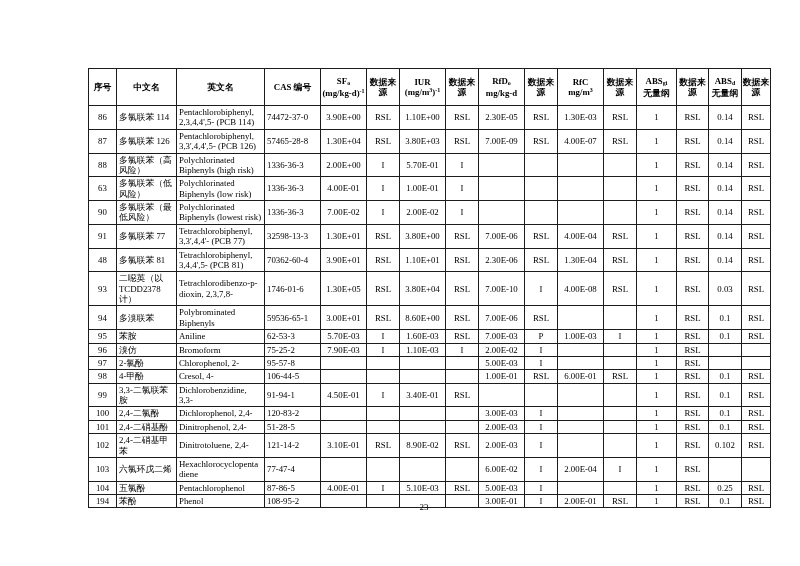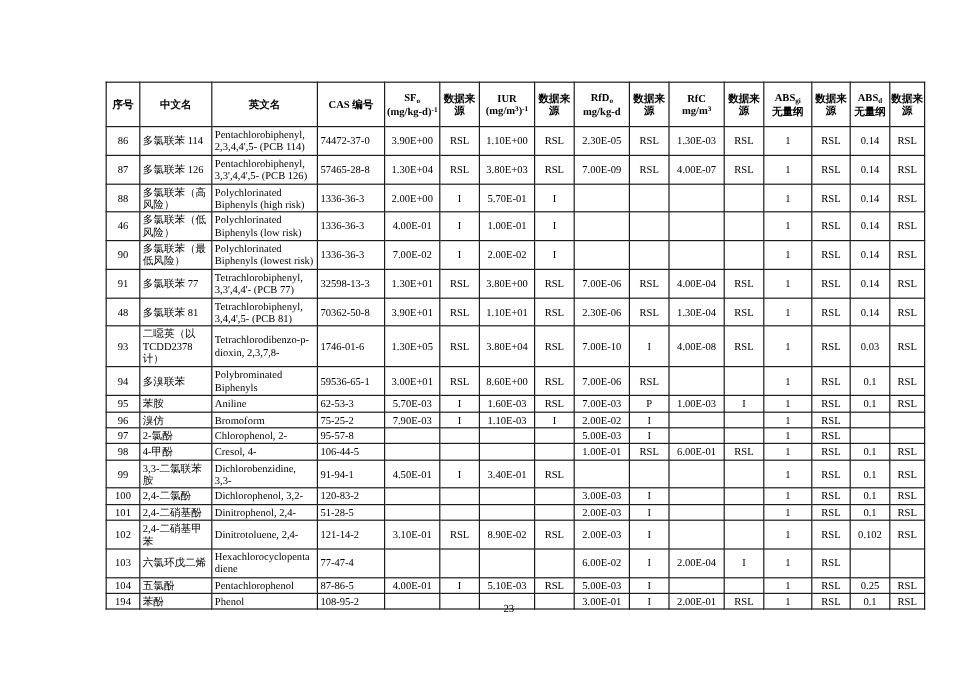--- a/index.html
+++ b/index.html
@@ -123,21 +123,21 @@
           <td class="c"></td>
           <td class="c"></td>
           <td class="c"></td>
           <td class="c"></td>
           <td class="c">1</td>
           <td class="c">RSL</td>
           <td class="c">0.14</td>
           <td class="c">RSL</td>
         </tr>
         <tr>
-          <td class="c">46</td>
+          <td class="c">63</td>
           <td class="l">多氯联苯（低风险）</td>
           <td class="l">Polychlorinated Biphenyls (low risk)</td>
           <td class="l">1336-36-3</td>
           <td class="c">4.00E-01</td>
           <td class="c">I</td>
           <td class="c">1.00E-01</td>
           <td class="c">I</td>
           <td class="c"></td>
           <td class="c"></td>
           <td class="c"></td>
@@ -180,21 +180,21 @@
           <td class="c">RSL</td>
           <td class="c">1</td>
           <td class="c">RSL</td>
           <td class="c">0.14</td>
           <td class="c">RSL</td>
         </tr>
         <tr>
           <td class="c">48</td>
           <td class="l">多氯联苯 81</td>
           <td class="l">Tetrachlorobiphenyl, 3,4,4',5- (PCB 81)</td>
-          <td class="l">70362-50-8</td>
+          <td class="l">70362-60-4</td>
           <td class="c">3.90E+01</td>
           <td class="c">RSL</td>
           <td class="c">1.10E+01</td>
           <td class="c">RSL</td>
           <td class="c">2.30E-06</td>
           <td class="c">RSL</td>
           <td class="c">1.30E-04</td>
           <td class="c">RSL</td>
           <td class="c">1</td>
           <td class="c">RSL</td>
@@ -323,21 +323,21 @@
           <td class="c"></td>
           <td class="c"></td>
           <td class="c">1</td>
           <td class="c">RSL</td>
           <td class="c">0.1</td>
           <td class="c">RSL</td>
         </tr>
         <tr>
           <td class="c">100</td>
           <td class="l">2,4-二氯酚</td>
-          <td class="l">Dichlorophenol, 3,2-</td>
+          <td class="l">Dichlorophenol, 2,4-</td>
           <td class="l">120-83-2</td>
           <td class="c"></td>
           <td class="c"></td>
           <td class="c"></td>
           <td class="c"></td>
           <td class="c">3.00E-03</td>
           <td class="c">I</td>
           <td class="c"></td>
           <td class="c"></td>
           <td class="c">1</td>

